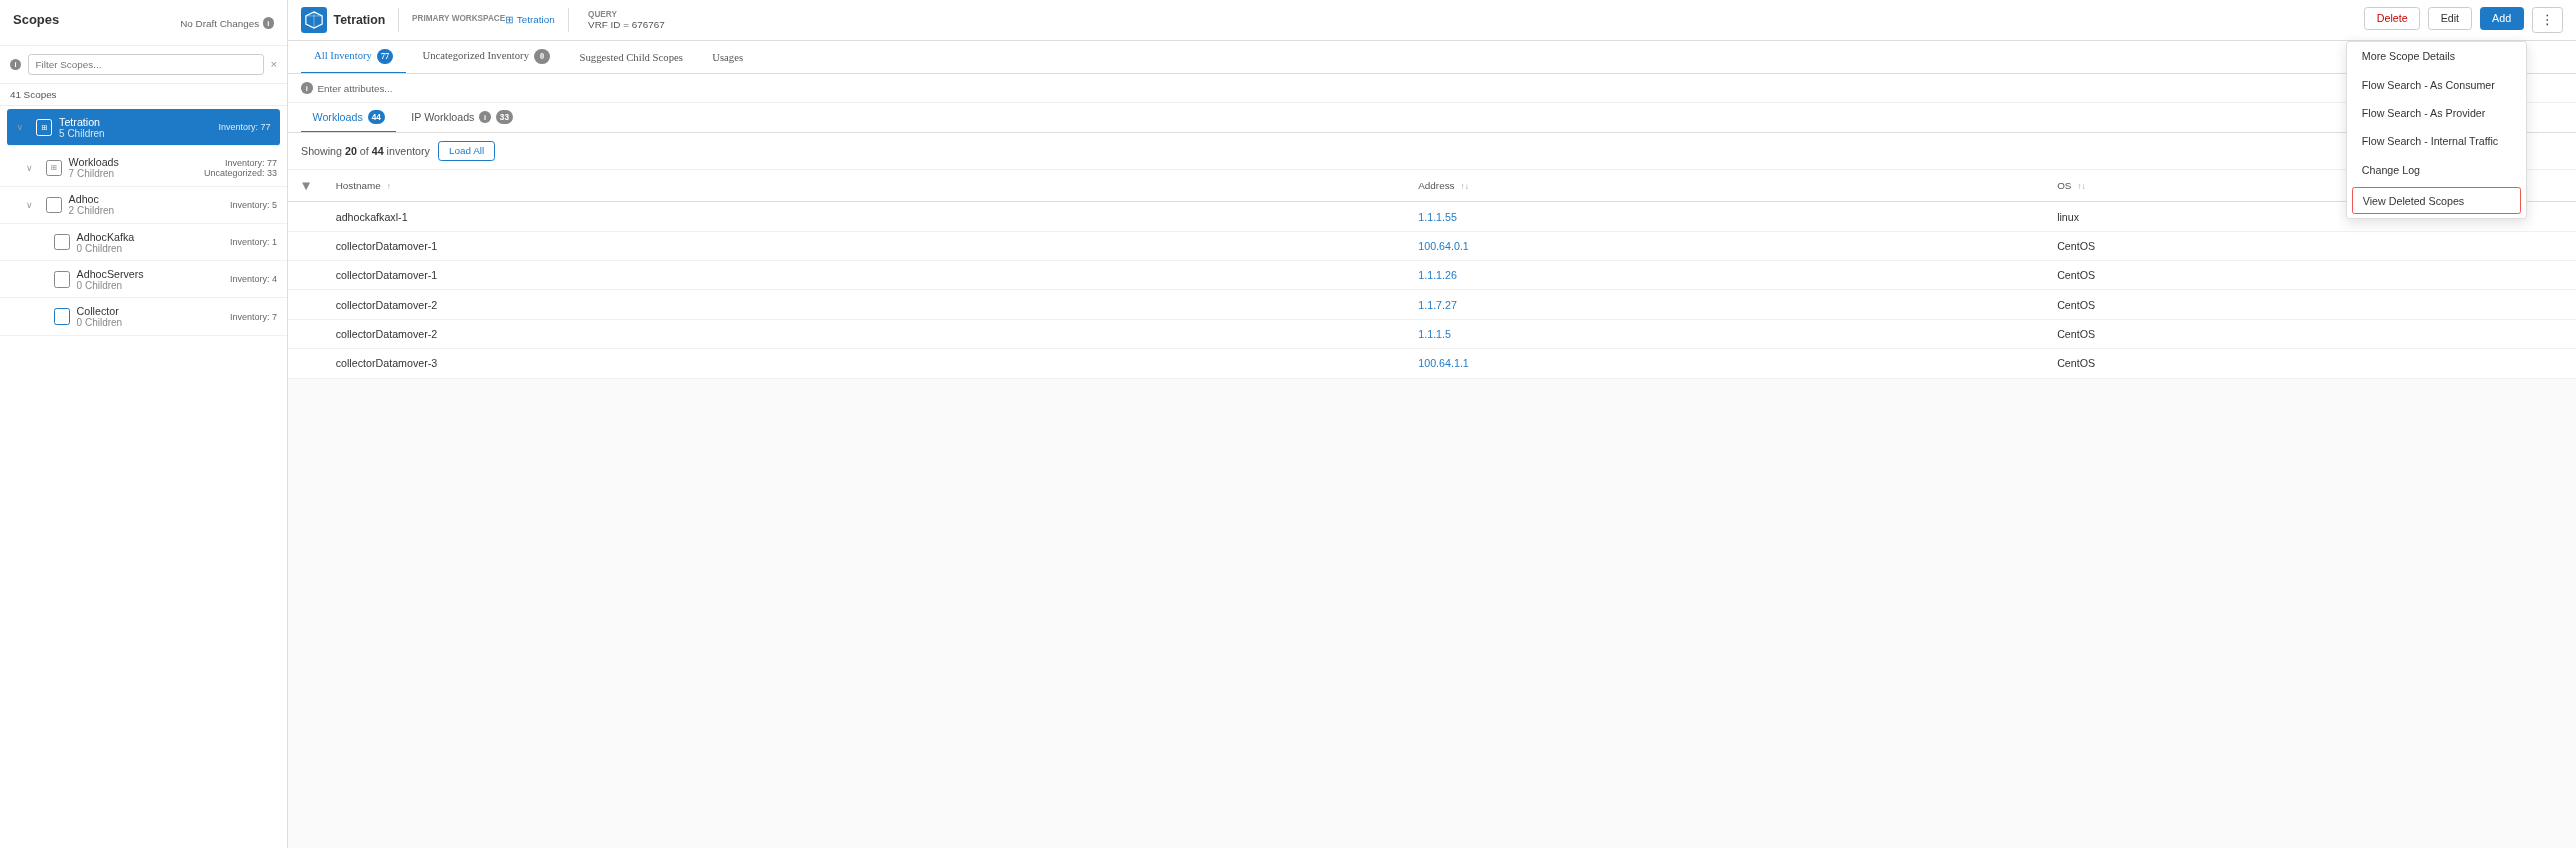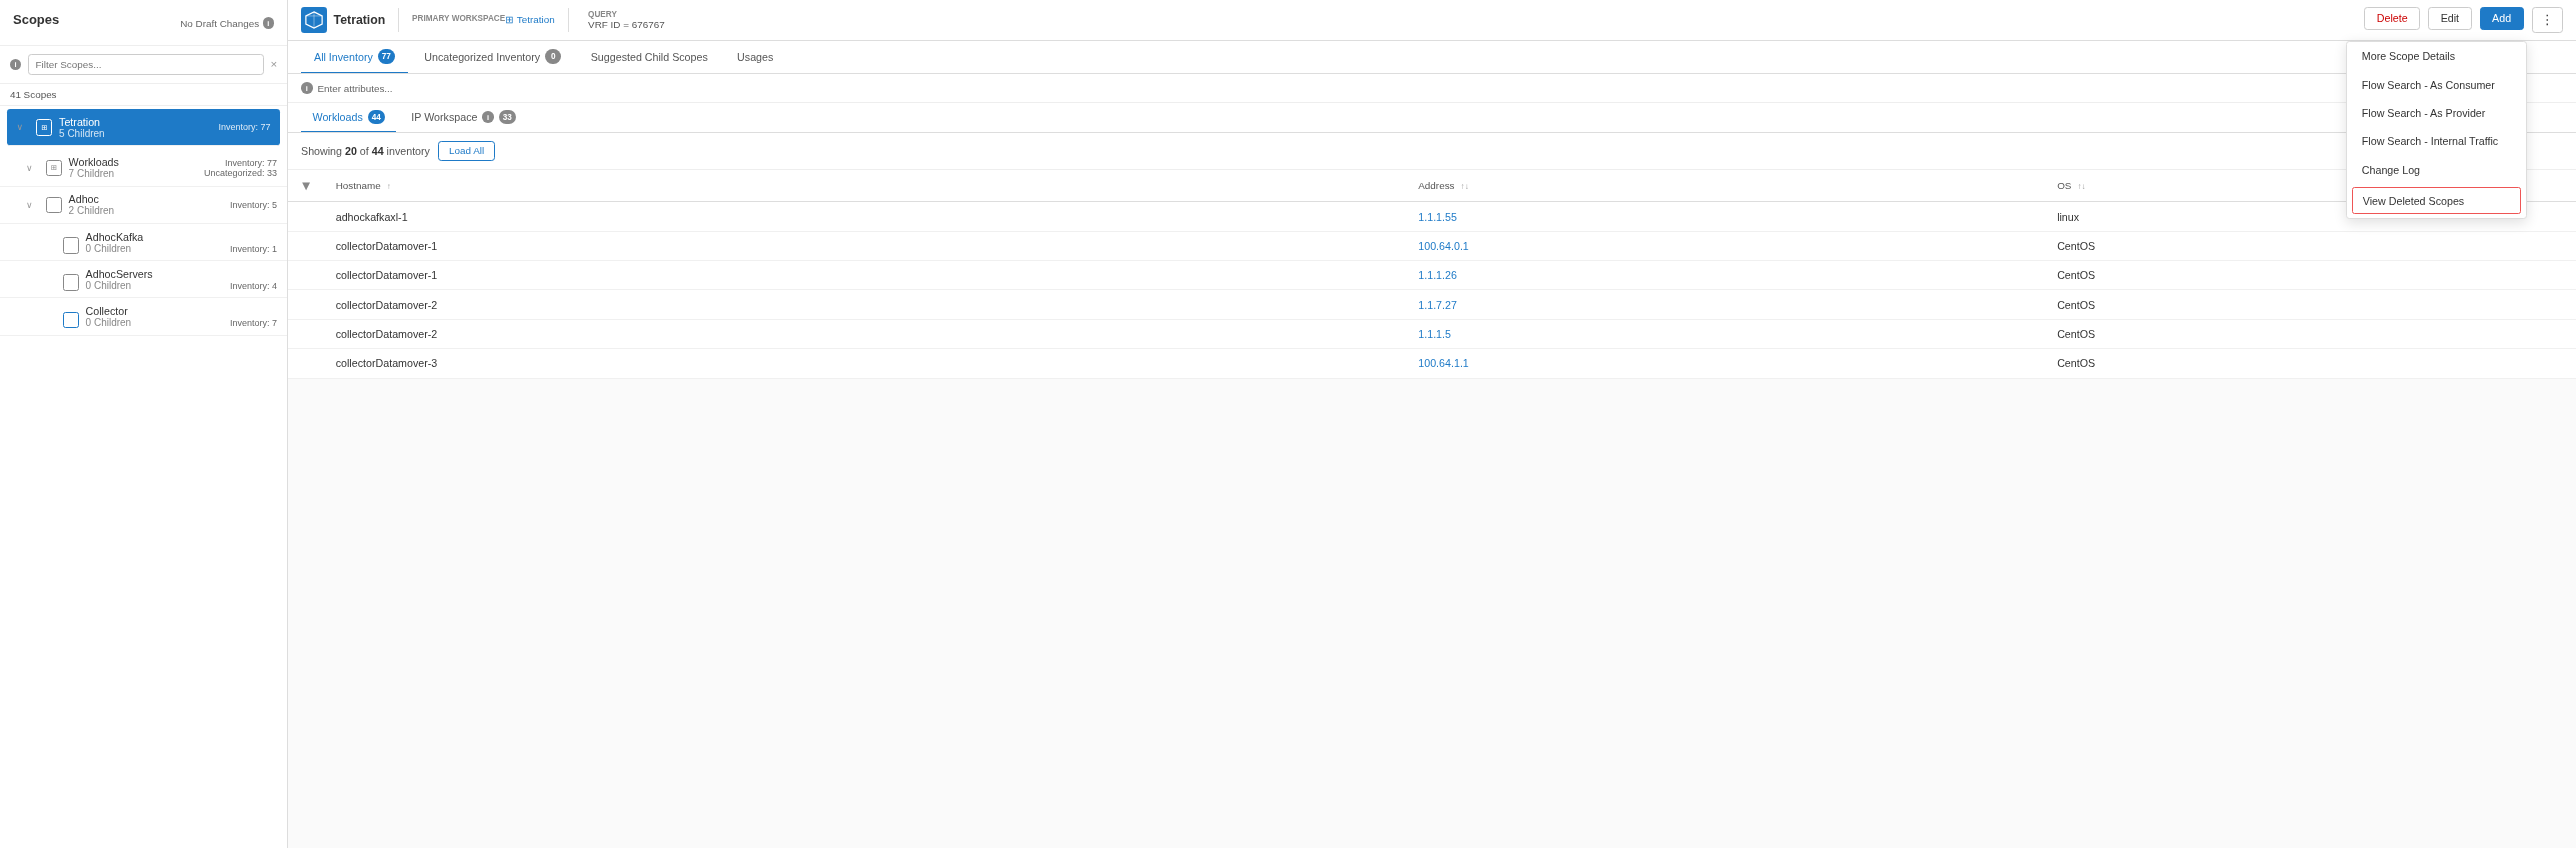--- a/index.html
+++ b/index.html
@@ -25,21 +25,21 @@
     .scope-chevron { width: 13px; color: #999; font-size: 9px; }
     .scope-icon { width: 16.4px; height: 16.4px; border: 1.6px solid currentColor; border-radius: 2.5px; display: flex; align-items: center; justify-content: center; font-size: 7.4px; }
     .scope-item.active .scope-icon { border-color: white; color: white; }
     .scope-item:not(.active) .scope-icon { border-color: #888; color: #888; }
     .scope-info { flex: 1; }
     .scope-name { font-size: 10.7px; font-weight: 500; }
     .scope-children { font-size: 10px; color: #888; }
     .scope-item.active .scope-children { color: rgba(255,255,255,0.8); }
     .scope-meta { font-size: 9px; color: #666; text-align: right; }
     .scope-sub-item { padding-left: 26px; }
-    .scope-sub-sub-item { padding-left: 43px; align-items: flex-end; }
+    .scope-sub-sub-item { padding-left: 34px; }
 
     
     .main-content { flex: 1; display: flex; flex-direction: column; overflow: hidden; }
 
     
     .header-bar { background: #fff; border-bottom: 0.8px solid #ddd; padding: 6.6px 13px; display: flex; align-items: center; gap: 13px; }
     .app-logo { display: flex; align-items: center; gap: 6.6px; }
     .logo-cube { width: 26px; height: 26px; }
     .app-name { font-size: 12.3px; font-weight: 600; color: #333; }
     .workspace-info { display: flex; flex-direction: row; }
@@ -49,21 +49,21 @@
     .query-label { font-size: 8.2px; color: #888; font-weight: 600; text-transform: uppercase; }
     .query-value { font-size: 9.9px; color: #555; font-weight: 500; }
     .header-actions { margin-left: auto; display: flex; align-items: flex-start; gap: 8px; }
     .btn { padding: 4.9px 11.5px; border-radius: 3.3px; font-size: 10.7px; cursor: pointer; border: 0.8px solid #ccc; background: #fff; color: #333; }
     .btn-primary { background: #1e7ac7; color: white; border-color: #1e7ac7; }
     .btn-danger { color: #c00; border-color: #ccc; }
     .btn-more { padding: 4.9px 8.2px; font-size: 13px; }
 
     
     .tabs-bar { background: #fff; border-bottom: 0.8px solid #ddd; padding: 0 13px; display: flex; align-items: center; gap: 3.3px; }
-    .tab { padding: 8.2px 13px; font-size: 10.7px; cursor: pointer; border-bottom: 1.6px solid transparent; color: #555; display: flex; align-items: center; gap: 4.9px; white-space: nowrap; }
+    .tab { padding: 8.2px 13px; font-size: 10.7px; cursor: pointer; border-bottom: 1.6px solid transparent; color: #555; display: flex; align-items: flex-start; gap: 4.9px; white-space: nowrap; font-family: Liberation Serif, serif; }
     .tab.active { border-bottom-color: #1e7ac7; color: #1e7ac7; font-weight: 500; }
     .badge { display: inline-flex; align-items: center; justify-content: center; min-width: 16.4px; height: 14.8px; border-radius: 8.2px; background: #1e7ac7; color: white; font-size: 8.2px; font-weight: 600; padding: 0 4.1px; }
     .badge.grey { background: #888; }
     .badge.zero { background: #888; }
 
     
     .content-area { flex: 1; overflow-y: auto; background: #fafafa; }
     .attributes-bar { background: #fff; padding: 8.2px 13px; border-bottom: 0.8px solid #eee; display: flex; align-items: center; gap: 4.9px; color: #666; font-size: 9.9px; }
     .sub-tabs { background: #fff; padding: 0 13px; border-bottom: 0.8px solid #ddd; display: flex; gap: 3.3px; }
     .sub-tab { padding: 6.6px 11.5px; font-size: 10.7px; cursor: pointer; border-bottom: 1.6px solid transparent; color: #555; display: flex; align-items: center; gap: 4.9px; }
@@ -239,21 +239,21 @@
         <span class="info-icon">i</span>
         <span>Enter attributes...</span>
       </div>
 
       <div class="sub-tabs">
         <div class="sub-tab active">
           <span>Workloads</span>
           <span class="badge">44</span>
         </div>
         <div class="sub-tab">
-          <span>IP Workspace</span>
+          <span>IP Workloads</span>
           <span class="info-icon">i</span>
           <span class="badge grey">33</span>
         </div>
       </div>
 
       <div class="showing-bar">
         <span class="showing-text">
           Showing <strong>20</strong> of <strong>44</strong> inventory
         </span>
         <button class="load-all-btn">Load All</button>

